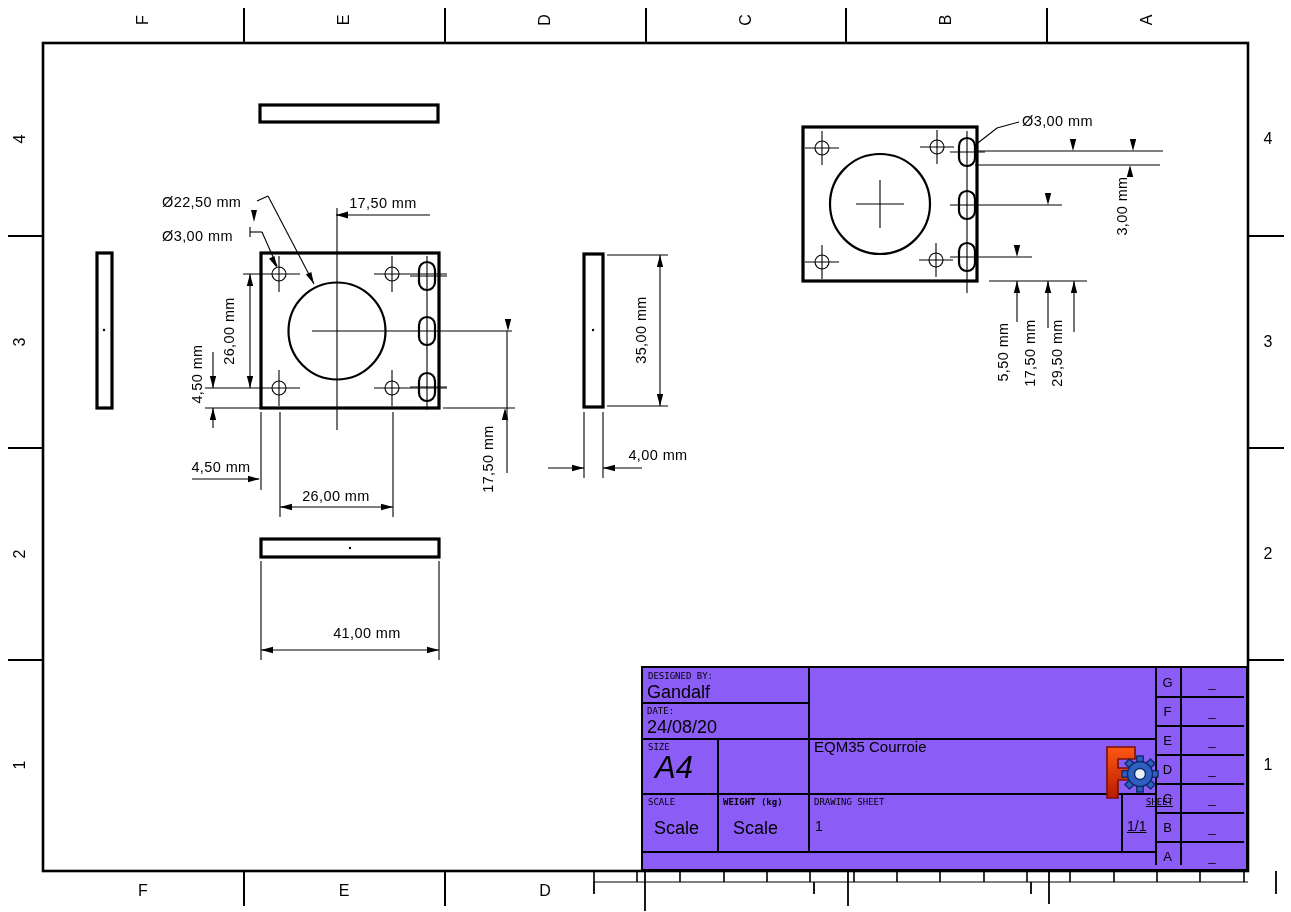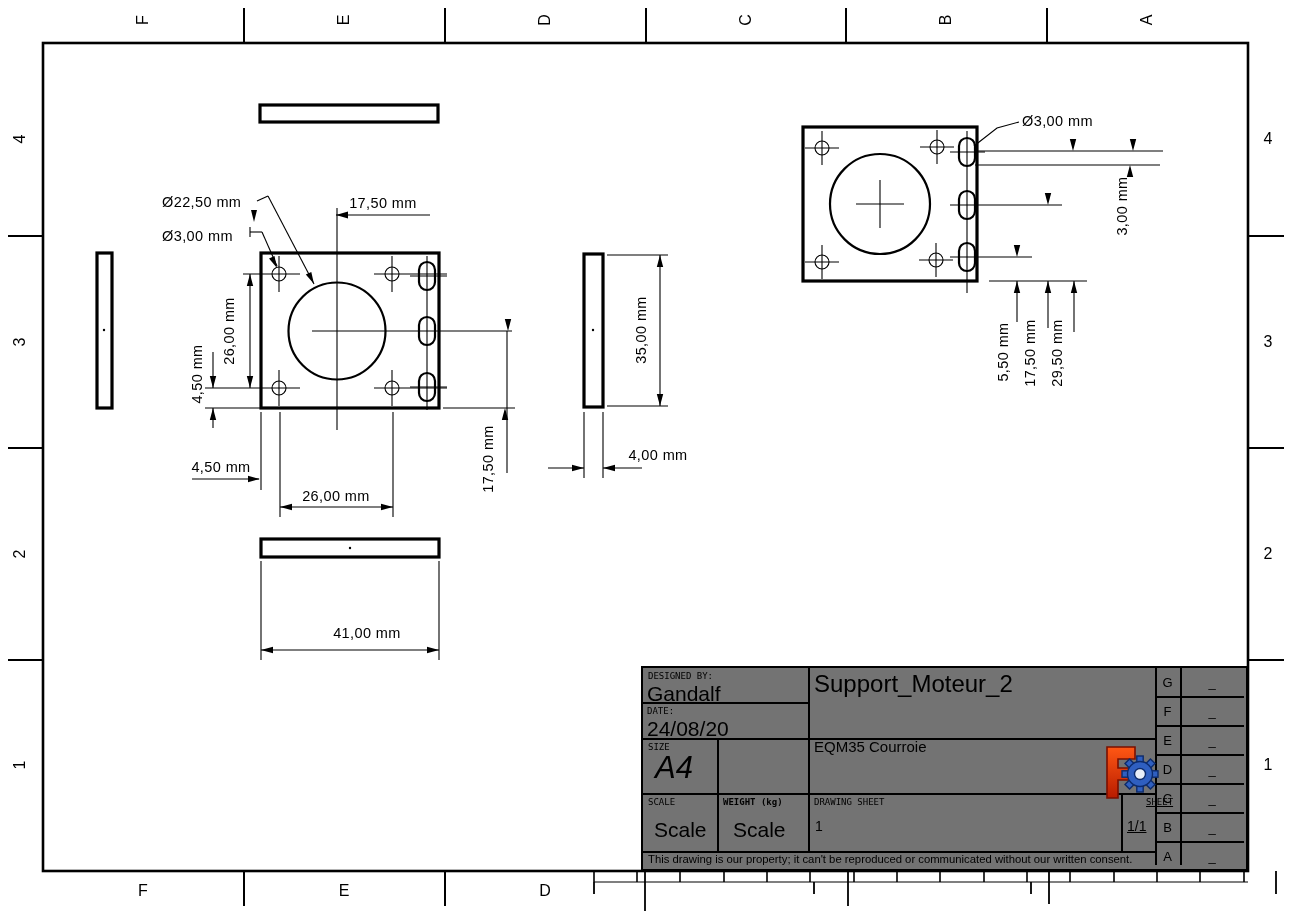--- a/index.html
+++ b/index.html
@@ -9,24 +9,24 @@
   .outline{fill:none;stroke:#000;stroke-width:3.2px;}
   .med{fill:none;stroke:#000;stroke-width:2.2px;}
   .thin{fill:none;stroke:#000;stroke-width:1.1px;}
   .arrow{fill:#000;stroke:none;}
   .dimtext{font-family:"Liberation Sans","DejaVu Sans",sans-serif;font-size:14.5px;fill:#000;letter-spacing:.4px;}
   .zone-label{position:absolute;width:34px;height:30px;display:flex;align-items:center;justify-content:center;
               font-size:16px;color:#000;}
   .rot{transform:rotate(-90deg);}
   .tick{position:absolute;background:#000;}
   
-  .tb{position:absolute;left:641px;top:666px;width:603px;height:201px;border:2px solid #000;background:#737373;}
+  .tb{position:absolute;left:641px;top:666px;width:603px;height:201px;border:2px solid #000;background:#8b5cf6;}
   .tb .vl,.tb .hl{position:absolute;background:#000;}
   .tb-label{position:absolute;font-family:"DejaVu Sans Mono","Liberation Mono",monospace;font-size:9px;letter-spacing:0;}
-  .tb-val{position:absolute;font-size:21px;}
+  .tb-val{position:absolute;font-size:18px;}
   .tb-title{position:absolute;font-size:24px;}
   .tb-sub{position:absolute;font-size:15px;}
   .tb-size{position:absolute;font-size:31px;font-weight:500;font-style:italic;}
   .rev-zone{position:absolute;left:512px;width:25px;height:29px;display:flex;align-items:center;justify-content:center;font-size:13px;}
   .rev-val{position:absolute;left:537px;width:64px;height:29px;display:flex;align-items:center;justify-content:center;font-size:13px;}
   .disclaimer{position:absolute;left:5px;top:185px;font-size:11.3px;white-space:nowrap;}
   .logo-wrap{position:absolute;left:459px;top:72px;width:58px;height:64px;}
 </style>
 </head>
 <body>
@@ -297,36 +297,34 @@
     <div class="hl" style="left:512px;top:86px;width:89px;height:2px;"></div>
     <div class="hl" style="left:512px;top:115px;width:89px;height:2px;"></div>
     <div class="hl" style="left:512px;top:144px;width:89px;height:2px;"></div>
     <div class="hl" style="left:512px;top:173px;width:89px;height:2px;"></div>
 
     <div class="tb-label" style="left:5px;top:3px;">DESIGNED BY:</div>
     <div class="tb-val" style="left:4px;top:14px;">Gandalf</div>
     <div class="tb-label" style="left:4px;top:38px;">DATE:</div>
     <div class="tb-val" style="left:4px;top:49px;">24/08/20</div>
 
-    <div class="tb-title" style="left:171px;top:2px;">Support_Moteur_2</div>
     <div class="tb-sub" style="left:171px;top:38px;margin-top:32px;">EQM35 Courroie</div>
 
     <div class="tb-label" style="left:5px;top:74px;">SIZE</div>
     <div class="tb-size" style="left:12px;top:82px;">A4</div>
 
     <div class="tb-label" style="left:5px;top:129px;">SCALE</div>
     <div class="tb-val" style="left:11px;top:150px;">Scale</div>
     <div class="tb-label" style="left:80px;top:129px;font-weight:bold;">WEIGHT (kg)</div>
     <div class="tb-val" style="left:90px;top:150px;">Scale</div>
     <div class="tb-label" style="left:171px;top:129px;">DRAWING SHEET</div>
     <div class="tb-val" style="left:172px;top:150px;font-size:14px;">1</div>
     <div class="tb-label" style="left:503px;top:129px;text-decoration:underline;">SHEET</div>
     <div class="tb-val" style="left:484px;top:150px;font-size:14px;text-decoration:underline;">1/1</div>
 
-    <div class="disclaimer">This drawing is our property; it can't be reproduced or communicated without our written consent.</div>
 
     <div class="rev-zone" style="top:0px;">G</div>
     <div class="rev-val" style="top:0px;">_</div>
     <div class="rev-zone" style="top:29px;">F</div>
     <div class="rev-val" style="top:29px;">_</div>
     <div class="rev-zone" style="top:58px;">E</div>
     <div class="rev-val" style="top:58px;">_</div>
     <div class="rev-zone" style="top:87px;">D</div>
     <div class="rev-val" style="top:87px;">_</div>
     <div class="rev-zone" style="top:116px;">C</div>

